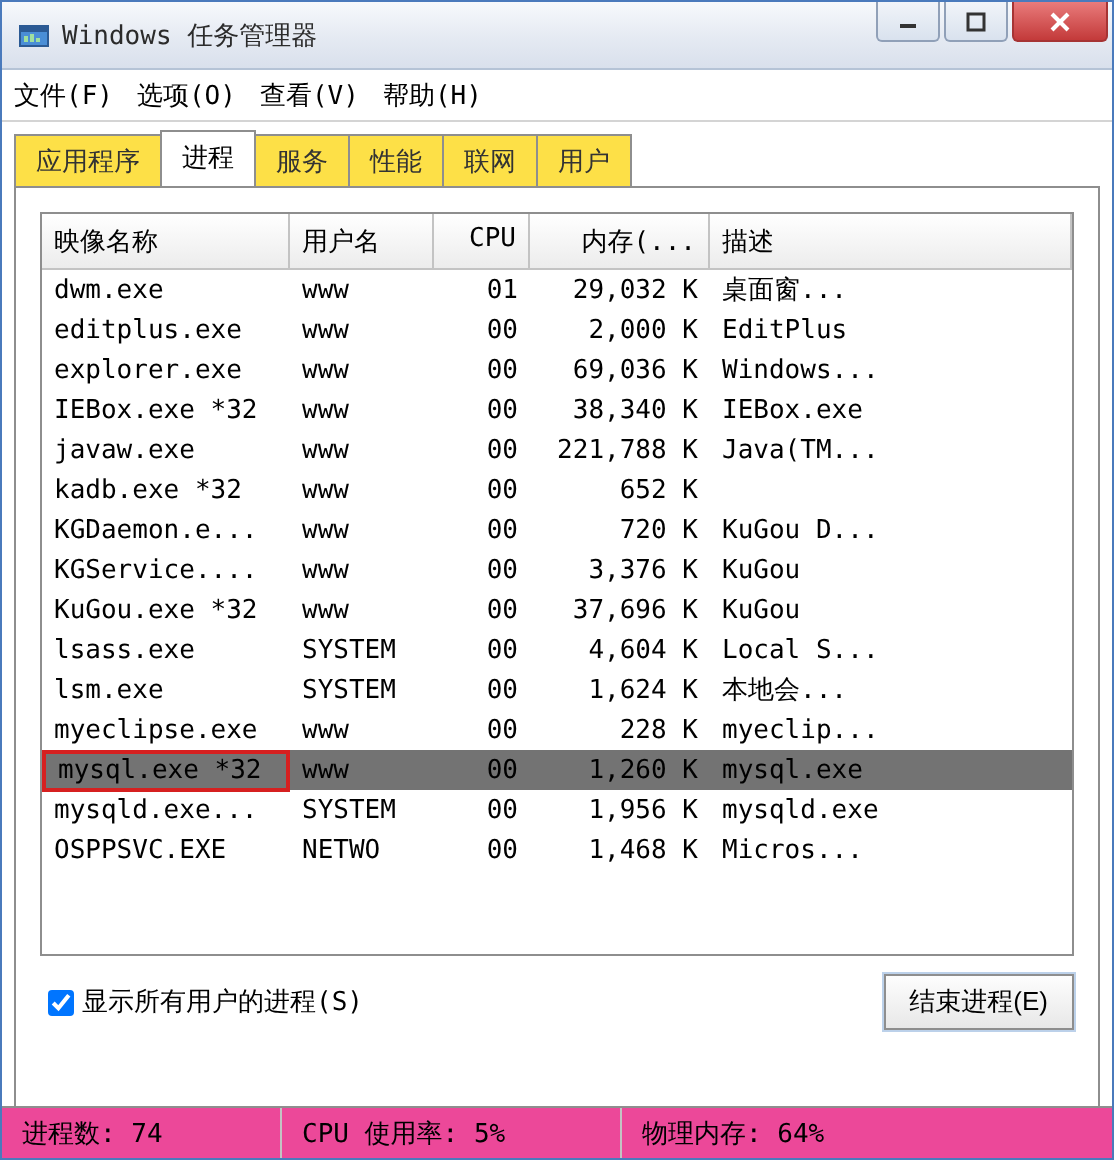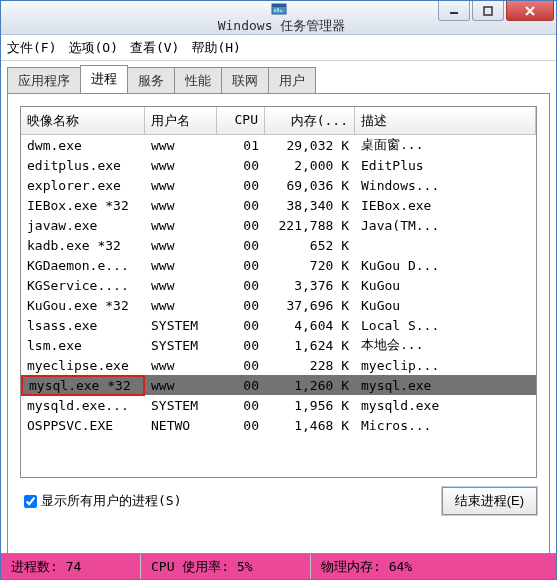--- a/index.html
+++ b/index.html
@@ -1,30 +1,30 @@
 <!DOCTYPE html>
 <html><head>
 <meta charset="utf-8">
 <style>
   * { box-sizing: border-box; }
   body { margin: 0; font-family: "SimSun", "宋体", monospace, sans-serif; font-size: 13px; background: #fff; }
   .window { width: 557px; height: 580px; border: 1px solid #4a7abc; background: #fff; position: relative; }
-  .titlebar { height: 34px; background: linear-gradient(to bottom, #f7f9fc 0%, #e6ebf3 50%, #d9e0ec 100%); border-bottom: 1px solid #b5c3d6; display: flex; align-items: center; padding: 0 2px 0 8px; flex-direction: column; }
+  .titlebar { height: 34px; background: linear-gradient(to bottom, #f7f9fc 0%, #e6ebf3 50%, #d9e0ec 100%); border-bottom: 1px solid #b5c3d6; display: flex; align-items: center; padding: 0 2px 0 8px; }
   .titlebar .app-icon { width: 16px; height: 16px; margin-right: 6px; }
   .titlebar .title { flex: 1; font-size: 13px; color: #2b2b2b; }
   .winbtns { display: flex; gap: 2px; position: absolute; right: 2px; top: 0; }
   .winbtn { width: 32px; height: 20px; border: 1px solid #90a0b8; border-top: none; display: flex; align-items: center; justify-content: center; font-size: 10px; cursor: pointer; }
   .winbtn.min, .winbtn.max { background: linear-gradient(to bottom, #f1f4f9, #d9e2ee); border-bottom-left-radius: 3px; border-bottom-right-radius: 3px; }
   .winbtn.close { background: linear-gradient(to bottom, #e97b7b, #c33a3a); color: #fff; width: 48px; border-bottom-left-radius: 3px; border-bottom-right-radius: 3px; border-color: #a63434; }
   .menubar { height: 26px; display: flex; align-items: center; padding: 0 6px; border-bottom: 1px solid #d4d4d4; background: #fff; }
   .menubar span { margin-right: 12px; font-size: 13px; cursor: pointer; }
   .tabs { display: flex; margin: 4px 6px 0 6px; position: relative; }
   .tab { border: 1px solid #8e8e8e; border-bottom: none; padding: 4px 10px; font-size: 13px; background: #fff; margin-right: -1px; cursor: pointer; position: relative; top: 1px; }
   .tab.active { background: #fff; border-top: 1px solid #8e8e8e; z-index: 2; padding-bottom: 5px; top: 0; }
-  .tab.inactive { background: #e5e5e5; color: #333; top: 2px; }
+  .tab.inactive { background: #fde047; color: #333; top: 2px; }
   .tabpanel { border: 1px solid #8e8e8e; margin: 0 6px 6px 6px; background: #fff; position: relative; height: 470px; }
   .list-frame { border: 1px solid #8e8e8e; margin: 12px 12px 9px 12px; background: #fff; position: relative; height: 372px; }
   .list-header { display: flex; height: 28px; border-bottom: 1px solid #c3c3c3; background: linear-gradient(to bottom, #ffffff, #ececec); }
   .list-header .hcell { border-right: 1px solid #c3c3c3; padding: 5px 6px; font-size: 13px; white-space: nowrap; overflow: hidden; }
   .list-body { overflow-y: scroll; height: 344px; }
   .row { display: flex; height: 20px; align-items: center; font-family: "SimSun", "Consolas", monospace; font-size: 13px; }
   .row .cell { padding: 1px 6px; white-space: nowrap; overflow: hidden; }
   .row.selected { background: #737373; }
   .row.highlighted .cell:first-child { border: 2px solid #d62020; }
   .c-name { width: 124px; }

